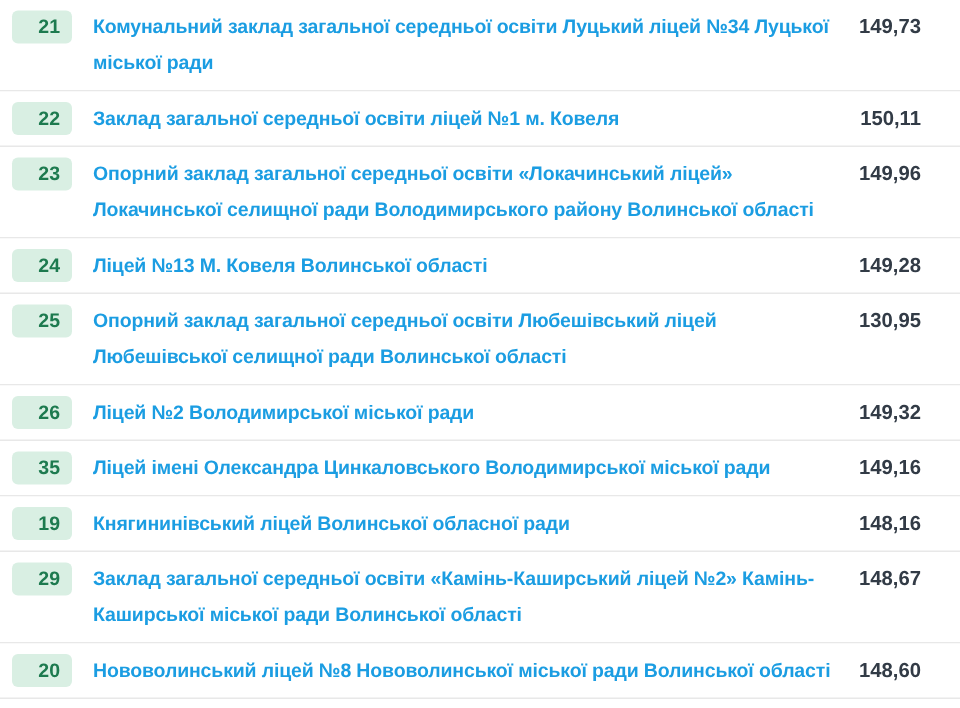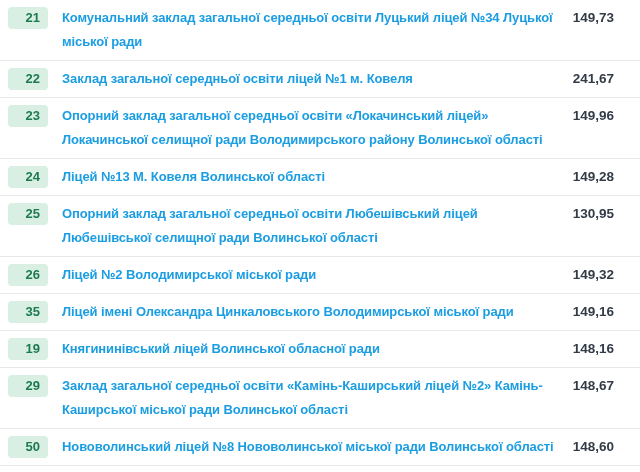--- a/index.html
+++ b/index.html
@@ -58,21 +58,21 @@
   <div class="row">
     <span class="badge">21</span>
     <a class="name">Комунальний заклад загальної середньої освіти Луцький ліцей №34 Луцької
 міської ради</a>
     <span class="score">149,73</span>
   </div>
 
   <div class="row">
     <span class="badge">22</span>
     <a class="name">Заклад загальної середньої освіти ліцей №1 м. Ковеля</a>
-    <span class="score">241,67</span>
+    <span class="score">150,11</span>
   </div>
 
   <div class="row">
     <span class="badge">23</span>
     <a class="name">Опорний заклад загальної середньої освіти «Локачинський ліцей»
 Локачинської селищної ради Володимирського району Волинської області</a>
     <span class="score">149,96</span>
   </div>
 
   <div class="row">
@@ -107,18 +107,18 @@
   </div>
 
   <div class="row">
     <span class="badge">29</span>
     <a class="name">Заклад загальної середньої освіти «Камінь-Каширський ліцей №2» Камінь-
 Каширської міської ради Волинської області</a>
     <span class="score">148,67</span>
   </div>
 
   <div class="row">
-    <span class="badge">50</span>
+    <span class="badge">20</span>
     <a class="name">Нововолинський ліцей №8 Нововолинської міської ради Волинської області</a>
     <span class="score">148,60</span>
   </div>
 
 </div>
 
 </body></html>

